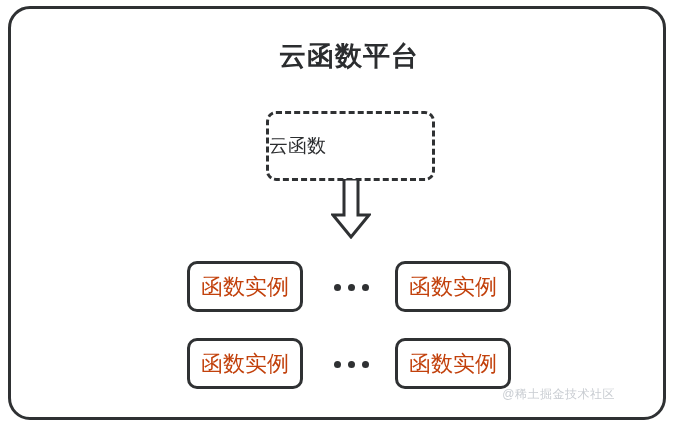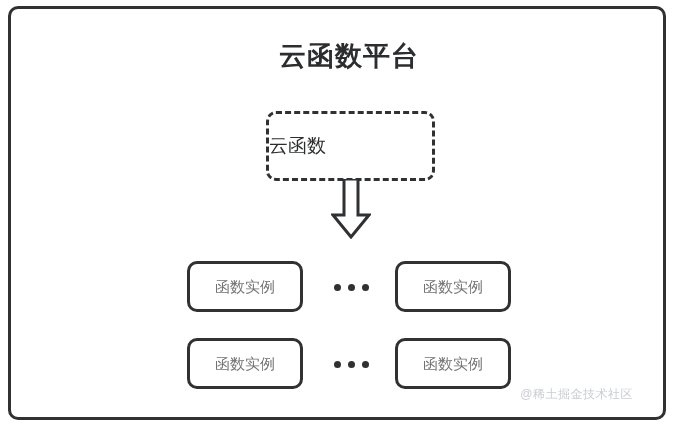--- a/index.html
+++ b/index.html
@@ -23,21 +23,21 @@
 
   
   .platform-frame {
     position: absolute;
     left: 8px;
     top: 6px;
     width: 658px;
     height: 414px;
     box-sizing: border-box;
     border: 3px solid #2f3133;
-    border-radius: 10px;
+    border-radius: 22px;
     background: #ffffff;
   }
 
   
   .platform-title {
     position: absolute;
     left: 0;
     top: 30px;
     width: 676px;
     text-align: center;
@@ -86,22 +86,22 @@
     height: 51px;
     box-sizing: border-box;
     border: 3px solid #2f3133;
     border-radius: 10px;
     background: #ffffff;
     display: flex;
     align-items: center;
     justify-content: center;
   }
   .inst-box .box-label {
-    font-size: 15px;
-    color: #737373;
+    font-size: 22px;
+    color: #c2410c;
     line-height: 22px;
     white-space: nowrap;
   }
 
   .inst-r1c1 { left: 176px; top: 252px; }
   .inst-r1c2 { left: 384px; top: 252px; }
   .inst-r2c1 { left: 176px; top: 329px; }
   .inst-r2c2 { left: 384px; top: 329px; }
 
   
@@ -119,21 +119,21 @@
     height: 7px;
     border-radius: 50%;
     background: #2f3133;
   }
   .ellipsis-r1 { left: 300px; top: 268px; }
   .ellipsis-r2 { left: 300px; top: 345px; }
 
   
   .watermark {
     position: absolute;
-    right: 30px;
+    right: 48px;
     bottom: 14px;
     font-size: 12px;
     color: #c9cdd2;
     letter-spacing: 0.5px;
     white-space: nowrap;
   }
 </style>
 </head>
 <body>
 

